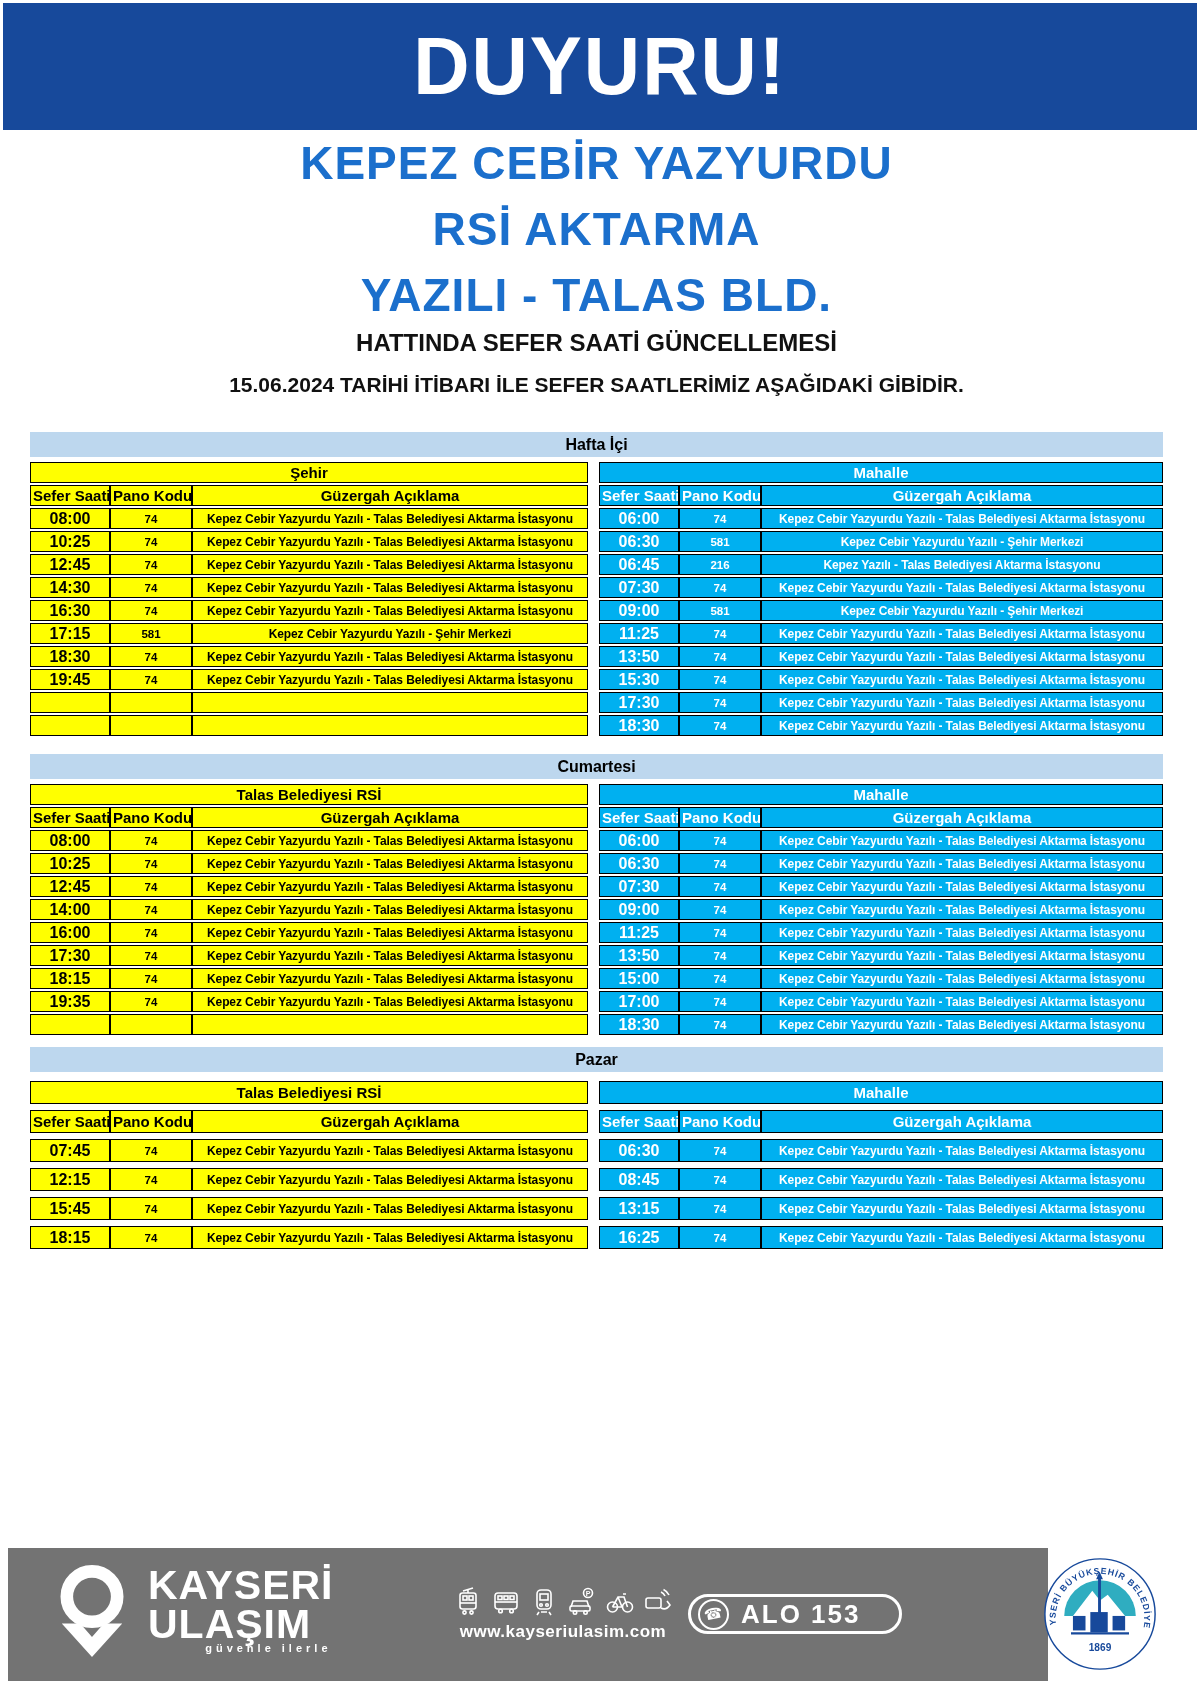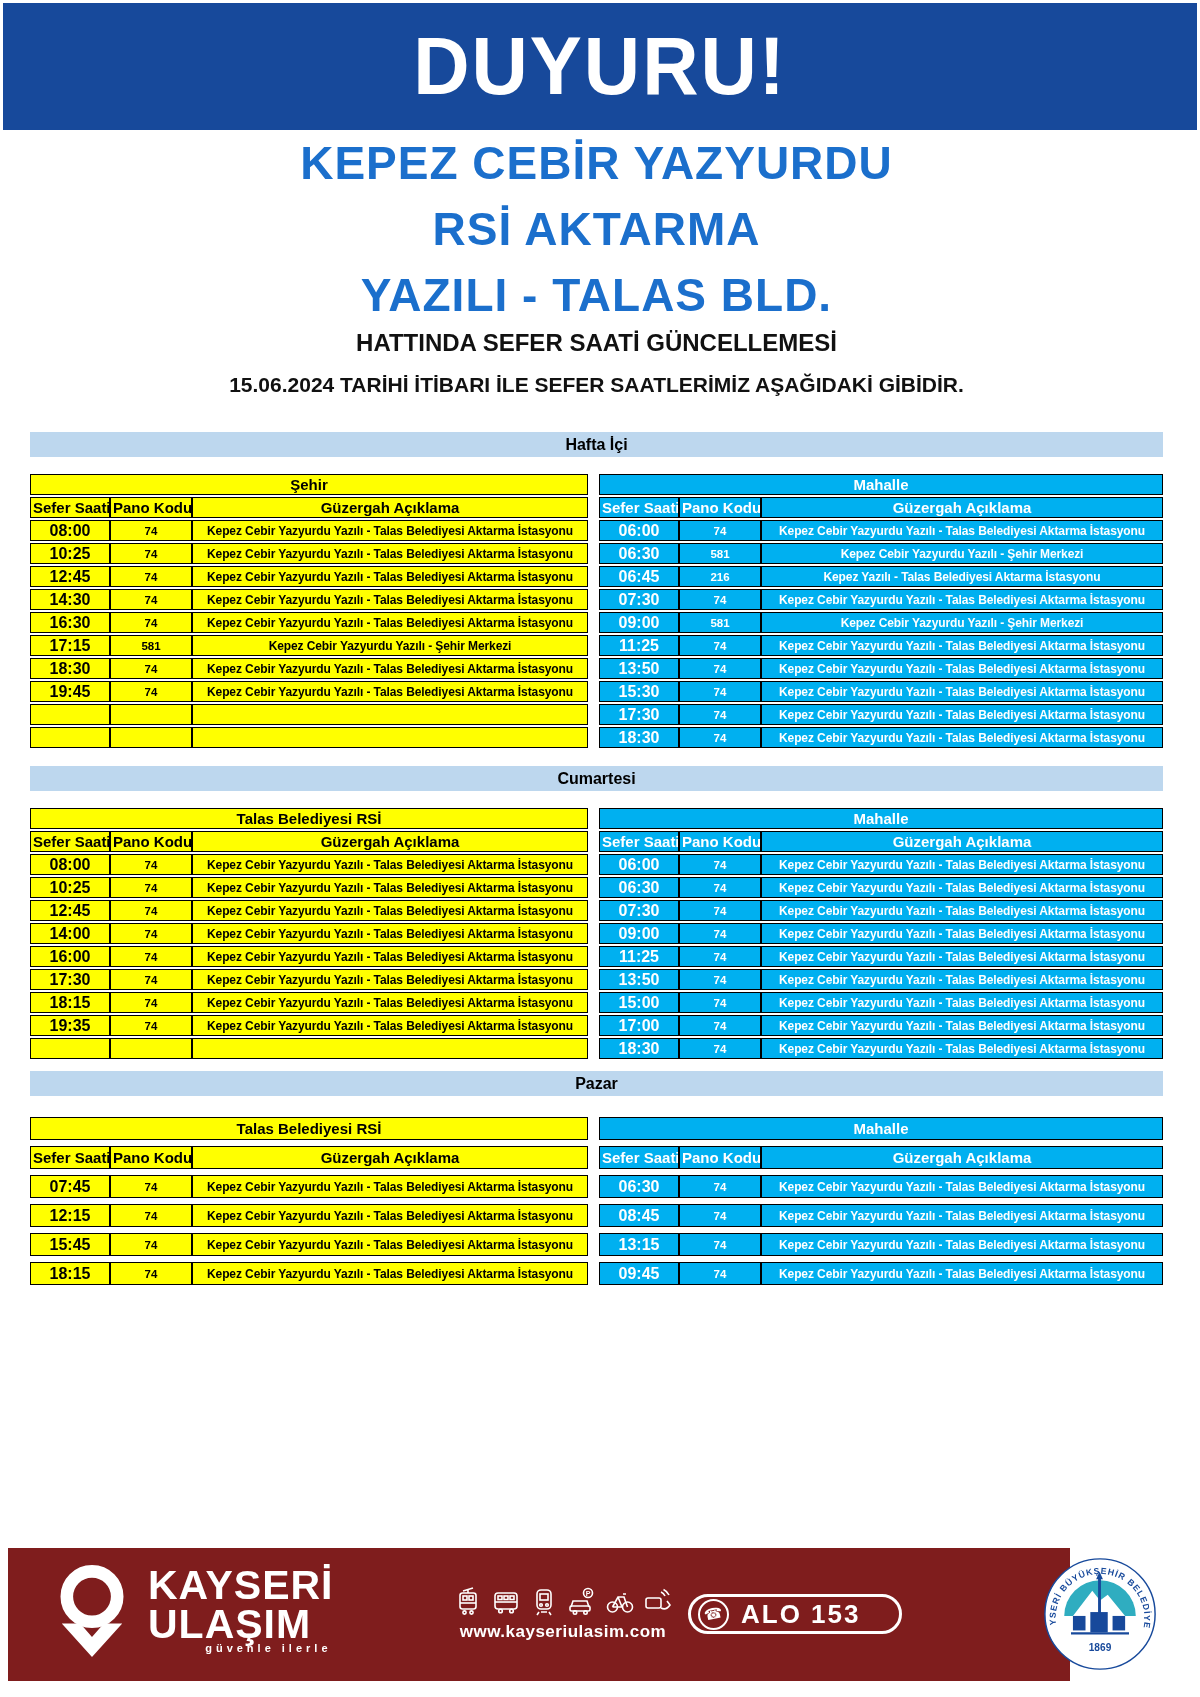--- a/index.html
+++ b/index.html
@@ -27,21 +27,21 @@
   .date-line { color:#111; font-weight:bold; font-size:21px; line-height:26px; margin-top:14px; }
   
   #sections { width:1133px; margin-left:30px; }
   section.sched { margin-top:16px; }
   section.sched.first { margin-top:34px; }
   section.sched.tall { margin-top:10px; }
   .sec-bar {
     background:#bdd7ee; height:25px; line-height:25px; text-align:center;
     font-weight:bold; font-size:16px; color:#000;
   }
-  .sec-tables { display:flex; gap:11px; margin-top:15px; }
+  .sec-tables { display:flex; gap:11px; margin-top:3px; }
   table.ttable { border-collapse:separate; border-spacing:0 2px; table-layout:fixed; }
   .side-left  { width:558px; }
   .side-right { width:564px; }
   col.c-time { width:80px; } col.c-pano { width:82px; }
   table.ttable td {
     border:1.5px solid #000; padding:0 2px; height:19px;
     text-align:center; vertical-align:middle; font-weight:bold;
     overflow:hidden; white-space:nowrap;
   }
   .yellow td { background:#ffff00; color:#000; }
@@ -49,21 +49,21 @@
   td.group-head { font-size:15px; }
   td.col-head   { font-size:15px; }
   td.time  { font-size:16px; }
   td.pano  { font-size:11.5px; }
   td.route { font-size:12px; letter-spacing:-0.1px; }
   section.tall table.ttable { border-spacing:0 6px; }
   section.tall table.ttable td { height:21px; }
   
   .footer {
     position:absolute; left:8px; top:1548px; width:1040px; height:133px;
-    background:#7f1d1d; color:#fff;padding-left:22px;
+    background:#737373; color:#fff;
   }
   .brand { position:absolute; left:42px; top:10px; display:flex; gap:14px; align-items:center; }
   .brand-text { line-height:1; }
   .brand-line { font-size:41px; font-weight:bold; letter-spacing:1px; line-height:0.95; }
   .brand-tagline {
     font-size:11px; font-weight:bold; letter-spacing:4px; text-align:right;
     padding-right:2px;
   }
   .center-block { position:absolute; left:440px; top:38px; width:230px; text-align:center; }
   .icons-row { display:flex; gap:8px; justify-content:center; }
@@ -434,21 +434,21 @@
               <td class="time">08:45</td>
               <td class="pano">74</td>
               <td class="route">Kepez Cebir Yazyurdu Yazılı - Talas Belediyesi Aktarma İstasyonu</td>
             </tr>
             <tr>
               <td class="time">13:15</td>
               <td class="pano">74</td>
               <td class="route">Kepez Cebir Yazyurdu Yazılı - Talas Belediyesi Aktarma İstasyonu</td>
             </tr>
             <tr>
-              <td class="time">09:45</td>
+              <td class="time">16:25</td>
               <td class="pano">74</td>
               <td class="route">Kepez Cebir Yazyurdu Yazılı - Talas Belediyesi Aktarma İstasyonu</td>
             </tr>
           </tbody>
       </table>
     </div>
   </section>
 </div>
 
 <div class="footer">

